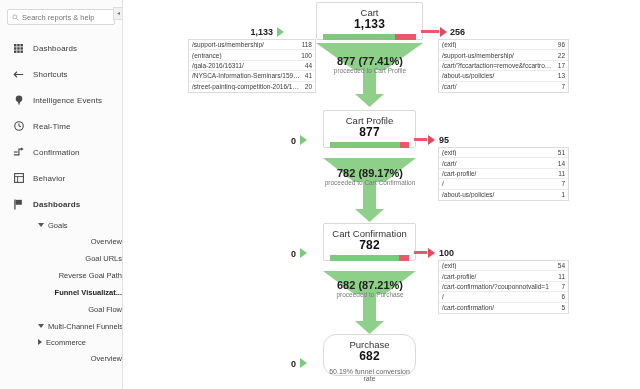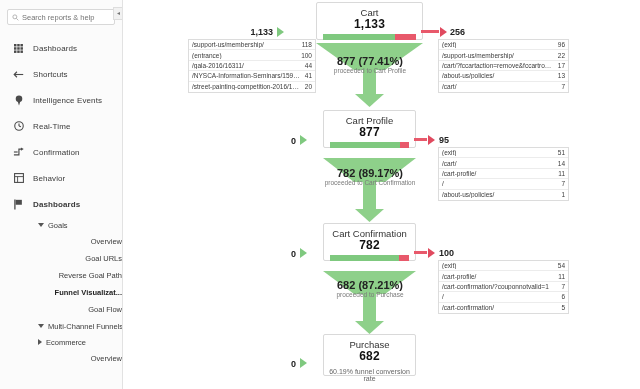--- a/index.html
+++ b/index.html
@@ -532,21 +532,21 @@
           <span class="u">/cart-confirmation/</span>
           <span class="v">5</span>
         </div>
       </div>
 
       <div class="flow-label" style="left:167px; top:280px;">
         <div class="fl-main">682 (87.21%)</div>
         <div class="fl-sub">proceeded to Purchase</div>
       </div>
 
-      <div class="step-box" style="left:200px; top:334px; width:93px; height:42px;">
+      <div class="step-box" style="left:200px; top:334px; width:93px; height:42px;border-radius:13px;">
         <div class="step-title">Purchase</div>
         <div class="step-value">682</div>
         <div class="conv-rate">60.19% funnel conversion rate</div>
       </div>
       <div class="side-num" style="left:150px; top:359px; text-align:right; width:23px;">0</div>
       <div class="tri green" style="left:177px; top:358px;"></div>
 
     </div>
   </div>
 </div>

